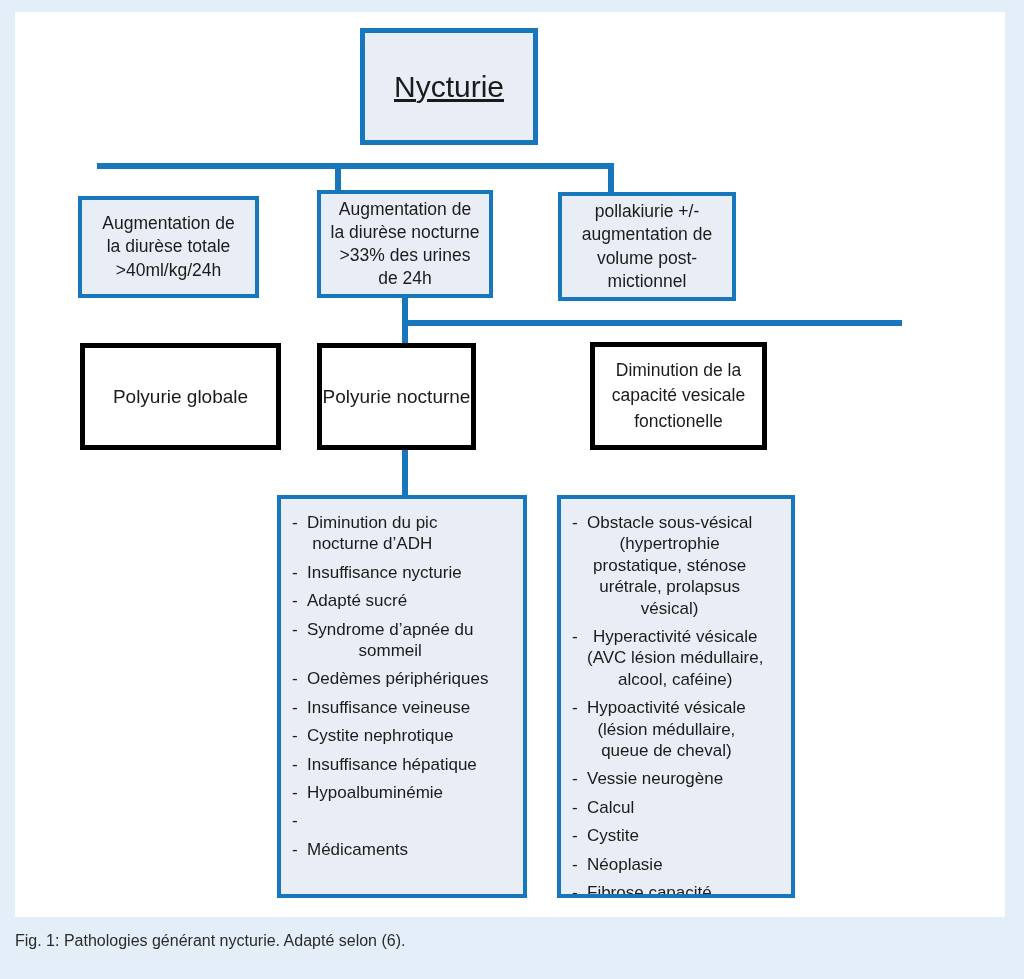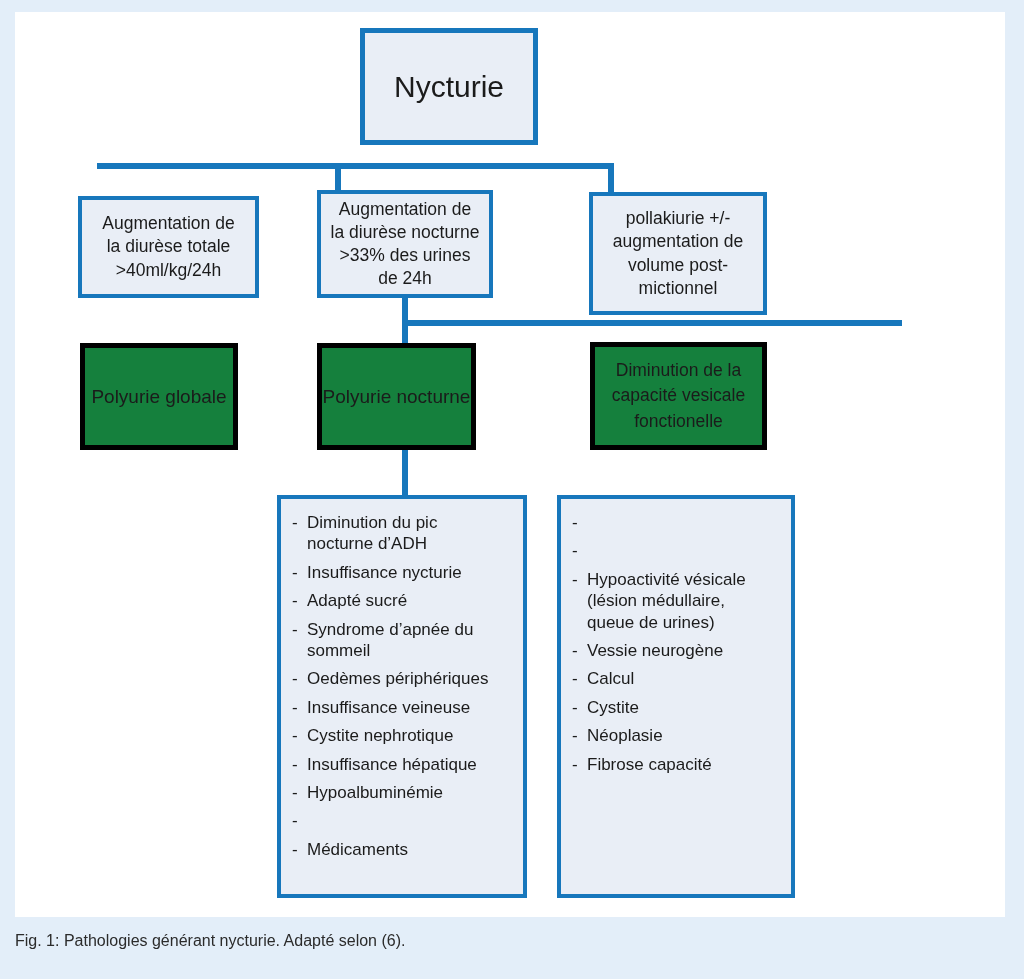--- a/index.html
+++ b/index.html
@@ -11,43 +11,43 @@
     color:#1b1b1b;
   }
   .panel { position:absolute; left:15px; top:12px; width:990px; height:905px; background:#ffffff; }
   .box {
     position:absolute; box-sizing:border-box;
     display:flex; align-items:center; justify-content:center;
     text-align:center;
   }
   .blue-box { border:4px solid #1777bc; background:#e9eef6; }
   .root-box { border:5px solid #1777bc; background:#e9eef6; font-size:30px; }
-  .black-box { border:5px solid #000000; background:#15803d; }
+  .black-box { border:5px solid #000000; background:#ffffff; }
   .line { position:absolute; background:#1777bc; }
   .pre { white-space:pre-line; }
   .lvl2 { font-size:17.5px; line-height:1.32; }
   .lvl3 { font-size:19px; }
   .lvl3small { font-size:17.5px; line-height:1.45; }
   .list-box {
     position:absolute; box-sizing:border-box;
     border:4px solid #1777bc; background:#e9eef6;
     padding:13px 6px 8px 11px;
     overflow:hidden;
   }
   .list-item { display:flex; margin-bottom:7px; font-size:17px; line-height:1.26; }
   .dash { flex:0 0 15px; width:15px; }
-  .item-text { white-space:pre-line; }
+  .item-text { white-space:pre-line;text-align:center; }
   .caption { position:absolute; left:15px; top:932px; font-size:16px; color:#2b2b2b; }
 </style>
 </head>
 <body>
 
 <div class="panel"></div>
 
-<div class="box root-box" style="left:360px; top:28px; width:178px; height:117px;">
+<div class="box root-box" style="left:360px; top:28px; width:178px; height:117px;text-decoration:underline;">
   <span>Nycturie</span>
 </div>
 
 <div class="line" style="left:97px; top:163px; width:517px; height:6px;"></div>
 <div class="line" style="left:335px; top:163px; width:6px; height:29px;"></div>
 <div class="line" style="left:608px; top:163px; width:6px; height:31px;"></div>
 <div class="line" style="left:402px; top:298px; width:6px; height:47px;"></div>
 <div class="line" style="left:405px; top:320px; width:497px; height:6px;"></div>
 <div class="line" style="left:402px; top:450px; width:6px; height:46px;"></div>
 
@@ -55,28 +55,28 @@
   <span class="pre">Augmentation de
 la diurèse totale
 &gt;40ml/kg/24h</span>
 </div>
 <div class="box blue-box lvl2" style="left:317px; top:190px; width:176px; height:108px;">
   <span class="pre">Augmentation de
 la diurèse nocturne
 &gt;33% des urines
 de 24h</span>
 </div>
-<div class="box blue-box lvl2" style="left:589px; top:192px; width:178px; height:123px;">
+<div class="box blue-box lvl2" style="left:558px; top:192px; width:178px; height:109px;">
   <span class="pre">pollakiurie +/-
 augmentation de
 volume post-
 mictionnel</span>
 </div>
 
-<div class="box black-box lvl3" style="left:80px; top:343px; width:158px; height:107px;">
+<div class="box black-box lvl3" style="left:80px; top:343px; width:201px; height:107px;">
   <span>Polyurie globale</span>
 </div>
 <div class="box black-box lvl3" style="left:317px; top:343px; width:159px; height:107px;">
   <span>Polyurie nocturne</span>
 </div>
 <div class="box black-box lvl3small" style="left:590px; top:342px; width:177px; height:108px;">
   <span class="pre">Diminution de la
 capacité vesicale
 fonctionelle</span>
 </div>
@@ -140,31 +140,39 @@
         <span class="item-text">Médicaments</span>
       </div>
     </div>
 </div>
 
 <div class="list-box" style="left:557px; top:495px; width:238px; height:403px;">
   <div>
 
       <div class="list-item">
         <span class="dash">-</span>
-      </div>
-
-      <div class="list-item">
-        <span class="dash">-</span>
+        <span class="item-text">Obstacle sous-vésical
+(hypertrophie
+prostatique, sténose
+urétrale, prolapsus
+vésical)</span>
+      </div>
+
+      <div class="list-item">
+        <span class="dash">-</span>
+        <span class="item-text">Hyperactivité vésicale
+(AVC lésion médullaire,
+alcool, caféine)</span>
       </div>
 
       <div class="list-item">
         <span class="dash">-</span>
         <span class="item-text">Hypoactivité vésicale
 (lésion médullaire,
-queue de urines)</span>
+queue de cheval)</span>
       </div>
 
       <div class="list-item">
         <span class="dash">-</span>
         <span class="item-text">Vessie neurogène</span>
       </div>
 
       <div class="list-item">
         <span class="dash">-</span>
         <span class="item-text">Calcul</span>

